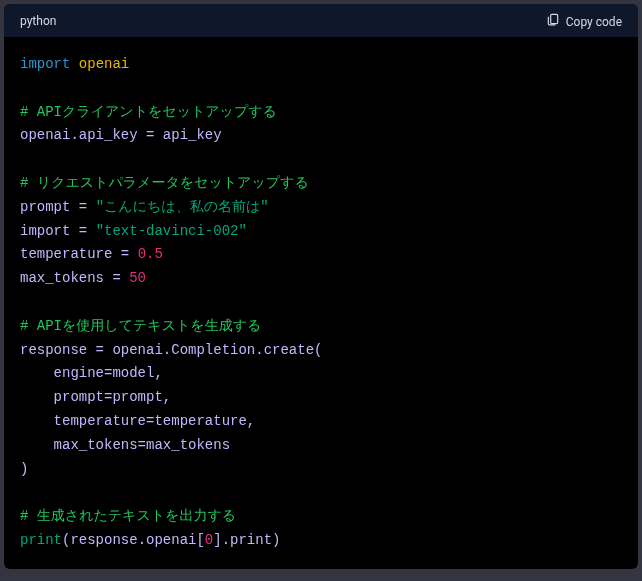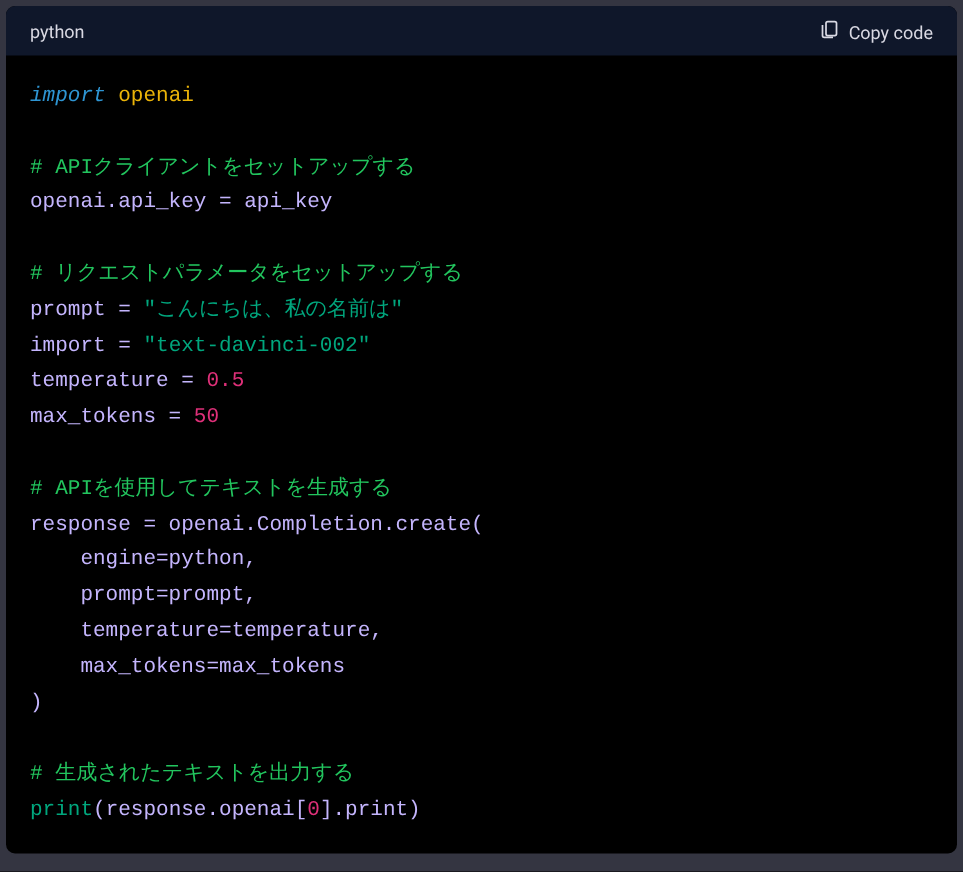--- a/index.html
+++ b/index.html
@@ -47,21 +47,21 @@
     }
     .code-body {
       padding: 16px;
       font-family: "Consolas", "Monaco", "Courier New", monospace;
       font-size: 14px;
       line-height: 1.7;
       color: #fff;
       white-space: pre;
       overflow-x: auto;
     }
-    .tok-keyword { color: #2e95d3; font-style: italic; }
+    .tok-keyword { color: #2e95d3; }
     .tok-module { color: #eab308; }
     .tok-comment { color: #22c55e; }
     .tok-string { color: #00a67d; }
     .tok-number { color: #df3079; }
     .tok-builtin { color: #00a67d; }
     .tok-default { color: #c4b5fd; }
   </style>
 </head>
 <body>
 
@@ -84,21 +84,21 @@
 <span class="tok-default">openai.api_key = api_key</span>
 
 <span class="tok-comment"># リクエストパラメータをセットアップする</span>
 <span class="tok-default">prompt = </span><span class="tok-string">"こんにちは、私の名前は"</span>
 <span class="tok-default">import = </span><span class="tok-string">"text-davinci-002"</span>
 <span class="tok-default">temperature = </span><span class="tok-number">0.5</span>
 <span class="tok-default">max_tokens = </span><span class="tok-number">50</span>
 
 <span class="tok-comment"># APIを使用してテキストを生成する</span>
 <span class="tok-default">response = openai.Completion.create(</span>
-<span class="tok-default">    engine=python,</span>
+<span class="tok-default">    engine=model,</span>
 <span class="tok-default">    prompt=prompt,</span>
 <span class="tok-default">    temperature=temperature,</span>
 <span class="tok-default">    max_tokens=max_tokens</span>
 <span class="tok-default">)</span>
 
 <span class="tok-comment"># 生成されたテキストを出力する</span>
 <span class="tok-builtin">print</span><span class="tok-default">(response.openai[</span><span class="tok-number">0</span><span class="tok-default">].print)</span>
 </div>
 </div>
 

